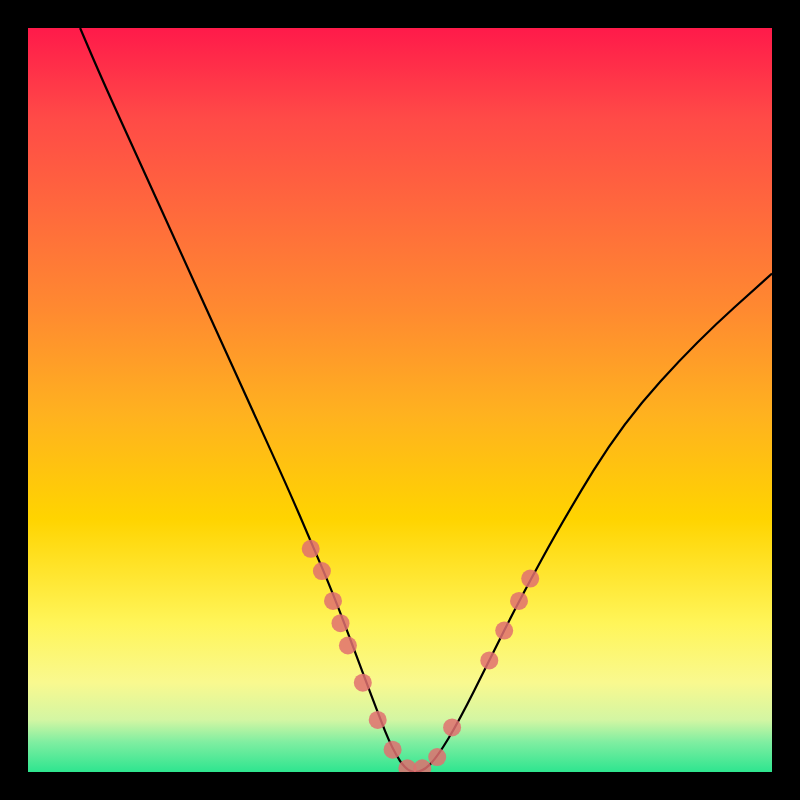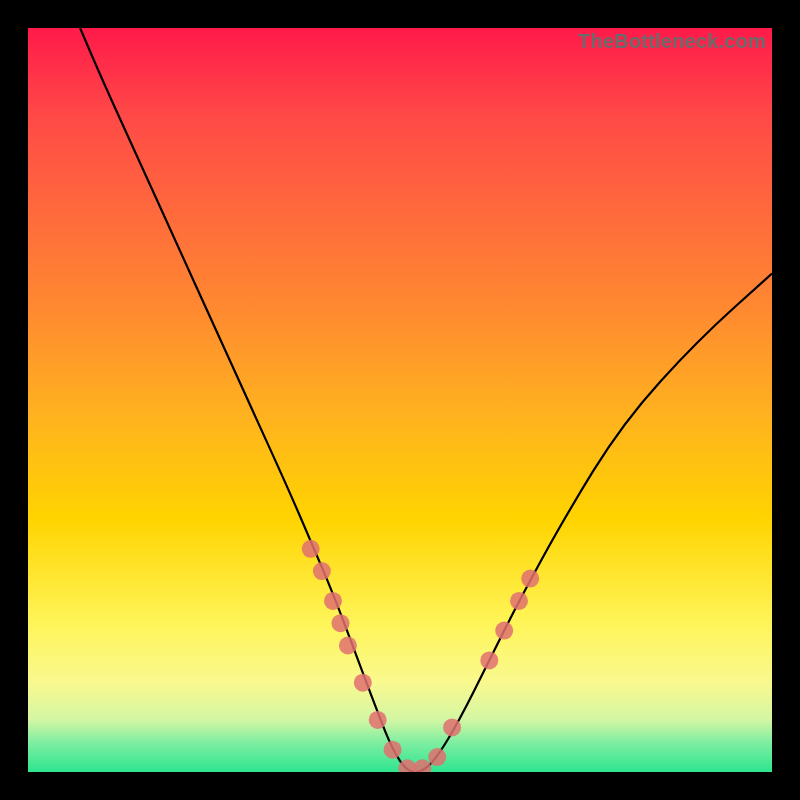--- a/index.html
+++ b/index.html
@@ -53,21 +53,20 @@
     top: 0;
     width: 744px;
     height: 744px;
   }
 </style>
 </head>
 <body>
 
 <div class="frame">
   <div class="plot">
-    <div class="watermark">TheBottleneck.com</div>
     <svg class="curve" viewBox="0 0 744 744" preserveAspectRatio="none">
       <path id="curve-path" fill="none" stroke="#000" stroke-width="2.2" d="M 52.1 0.0 Q 52.1 0.0 63.2 26.0 Q 74.4 52.1 93.0 93.0 Q 111.6 133.9 130.2 174.8 Q 148.8 215.8 167.4 256.7 Q 186.0 297.6 204.6 338.5 Q 223.2 379.4 241.8 420.4 Q 260.4 461.3 271.6 487.3 Q 282.7 513.4 293.9 539.4 Q 305.0 565.4 316.2 595.2 Q 327.4 625.0 338.5 654.7 Q 349.7 684.5 357.1 703.1 Q 364.6 721.7 372.0 732.8 Q 379.4 744.0 386.9 744.0 Q 394.3 744.0 401.8 736.6 Q 409.2 729.1 420.4 710.5 Q 431.5 691.9 446.4 662.2 Q 461.3 632.4 476.2 602.6 Q 491.0 572.9 513.4 532.0 Q 535.7 491.0 565.4 442.7 Q 595.2 394.3 632.4 353.4 Q 669.6 312.5 706.8 279.0 T 744.0 245.5"></path>
       <g id="marker-group">
           <circle cx="282.7" cy="520.8" r="9" fill="#e07070" fill-opacity="0.85"></circle>
           <circle cx="293.9" cy="543.1" r="9" fill="#e07070" fill-opacity="0.85"></circle>
           <circle cx="305.0" cy="572.9" r="9" fill="#e07070" fill-opacity="0.85"></circle>
           <circle cx="312.5" cy="595.2" r="9" fill="#e07070" fill-opacity="0.85"></circle>
           <circle cx="319.9" cy="617.5" r="9" fill="#e07070" fill-opacity="0.85"></circle>
           <circle cx="334.8" cy="654.7" r="9" fill="#e07070" fill-opacity="0.85"></circle>
           <circle cx="349.7" cy="691.9" r="9" fill="#e07070" fill-opacity="0.85"></circle>

